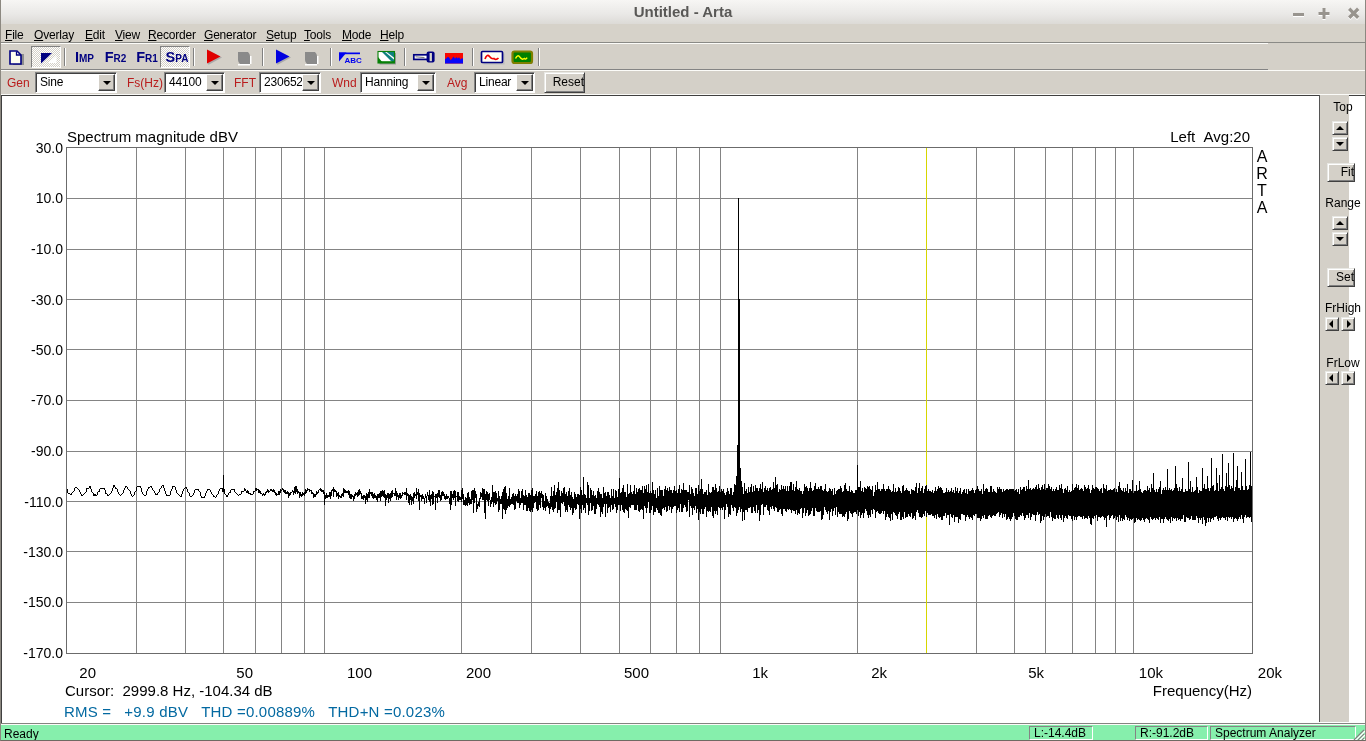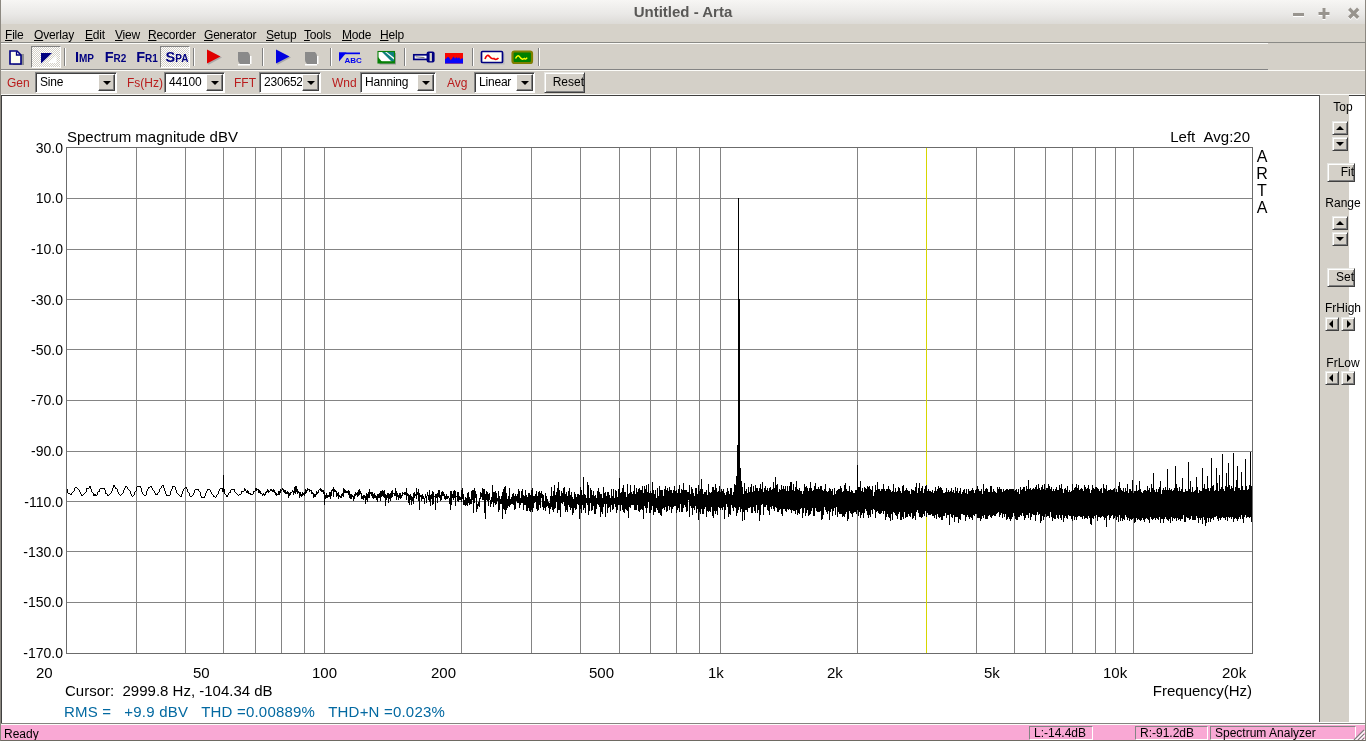--- a/index.html
+++ b/index.html
@@ -47,23 +47,23 @@
   box-shadow:inset 1px 1px 0 #fff, inset -1px -1px 0 #808080; }
 .aru { position:absolute; left:3px; top:4px; border:4px solid transparent;
   border-bottom:4px solid #000; border-top:none; }
 .ard { position:absolute; left:3px; top:4px; border:4px solid transparent;
   border-top:4px solid #000; border-bottom:none; }
 .arl { position:absolute; left:3px; top:2px; border:4px solid transparent;
   border-right:4px solid #000; border-left:none; }
 .arr { position:absolute; left:5px; top:2px; border:4px solid transparent;
   border-left:4px solid #000; border-right:none; }
 .ylab { position:absolute; left:0; width:63px; text-align:right; font-size:14px; color:#000; }
-.xlab { position:absolute; top:664px; width:60px; text-align:left; font-size:15px; color:#000; }
+.xlab { position:absolute; top:664px; width:60px; text-align:right; font-size:15px; color:#000; }
 #status { position:absolute; left:0; top:723px; width:1366px; height:18px;
-  background:#f9a8d4; border-top:1px solid #848480; box-shadow:inset 0 1px 0 #fbfaf8;
+  background:#86efac; border-top:1px solid #848480; box-shadow:inset 0 1px 0 #fbfaf8;
   font-size:12px; }
 .sp { position:absolute; top:2px; height:14px; border:1px solid;
   border-color:#848484 #fff #fff #848484; line-height:12px; padding-left:4px; }
 #grip { position:absolute; right:1px; top:3px; width:14px; height:14px; }
 </style></head>
 <body>
 <div id="title">Untitled - Arta</div>
 <svg width="80" height="24" style="position:absolute;right:5px;top:0">
 <g fill="#fff">
       <rect x="12" y="14" width="11" height="3"></rect>

